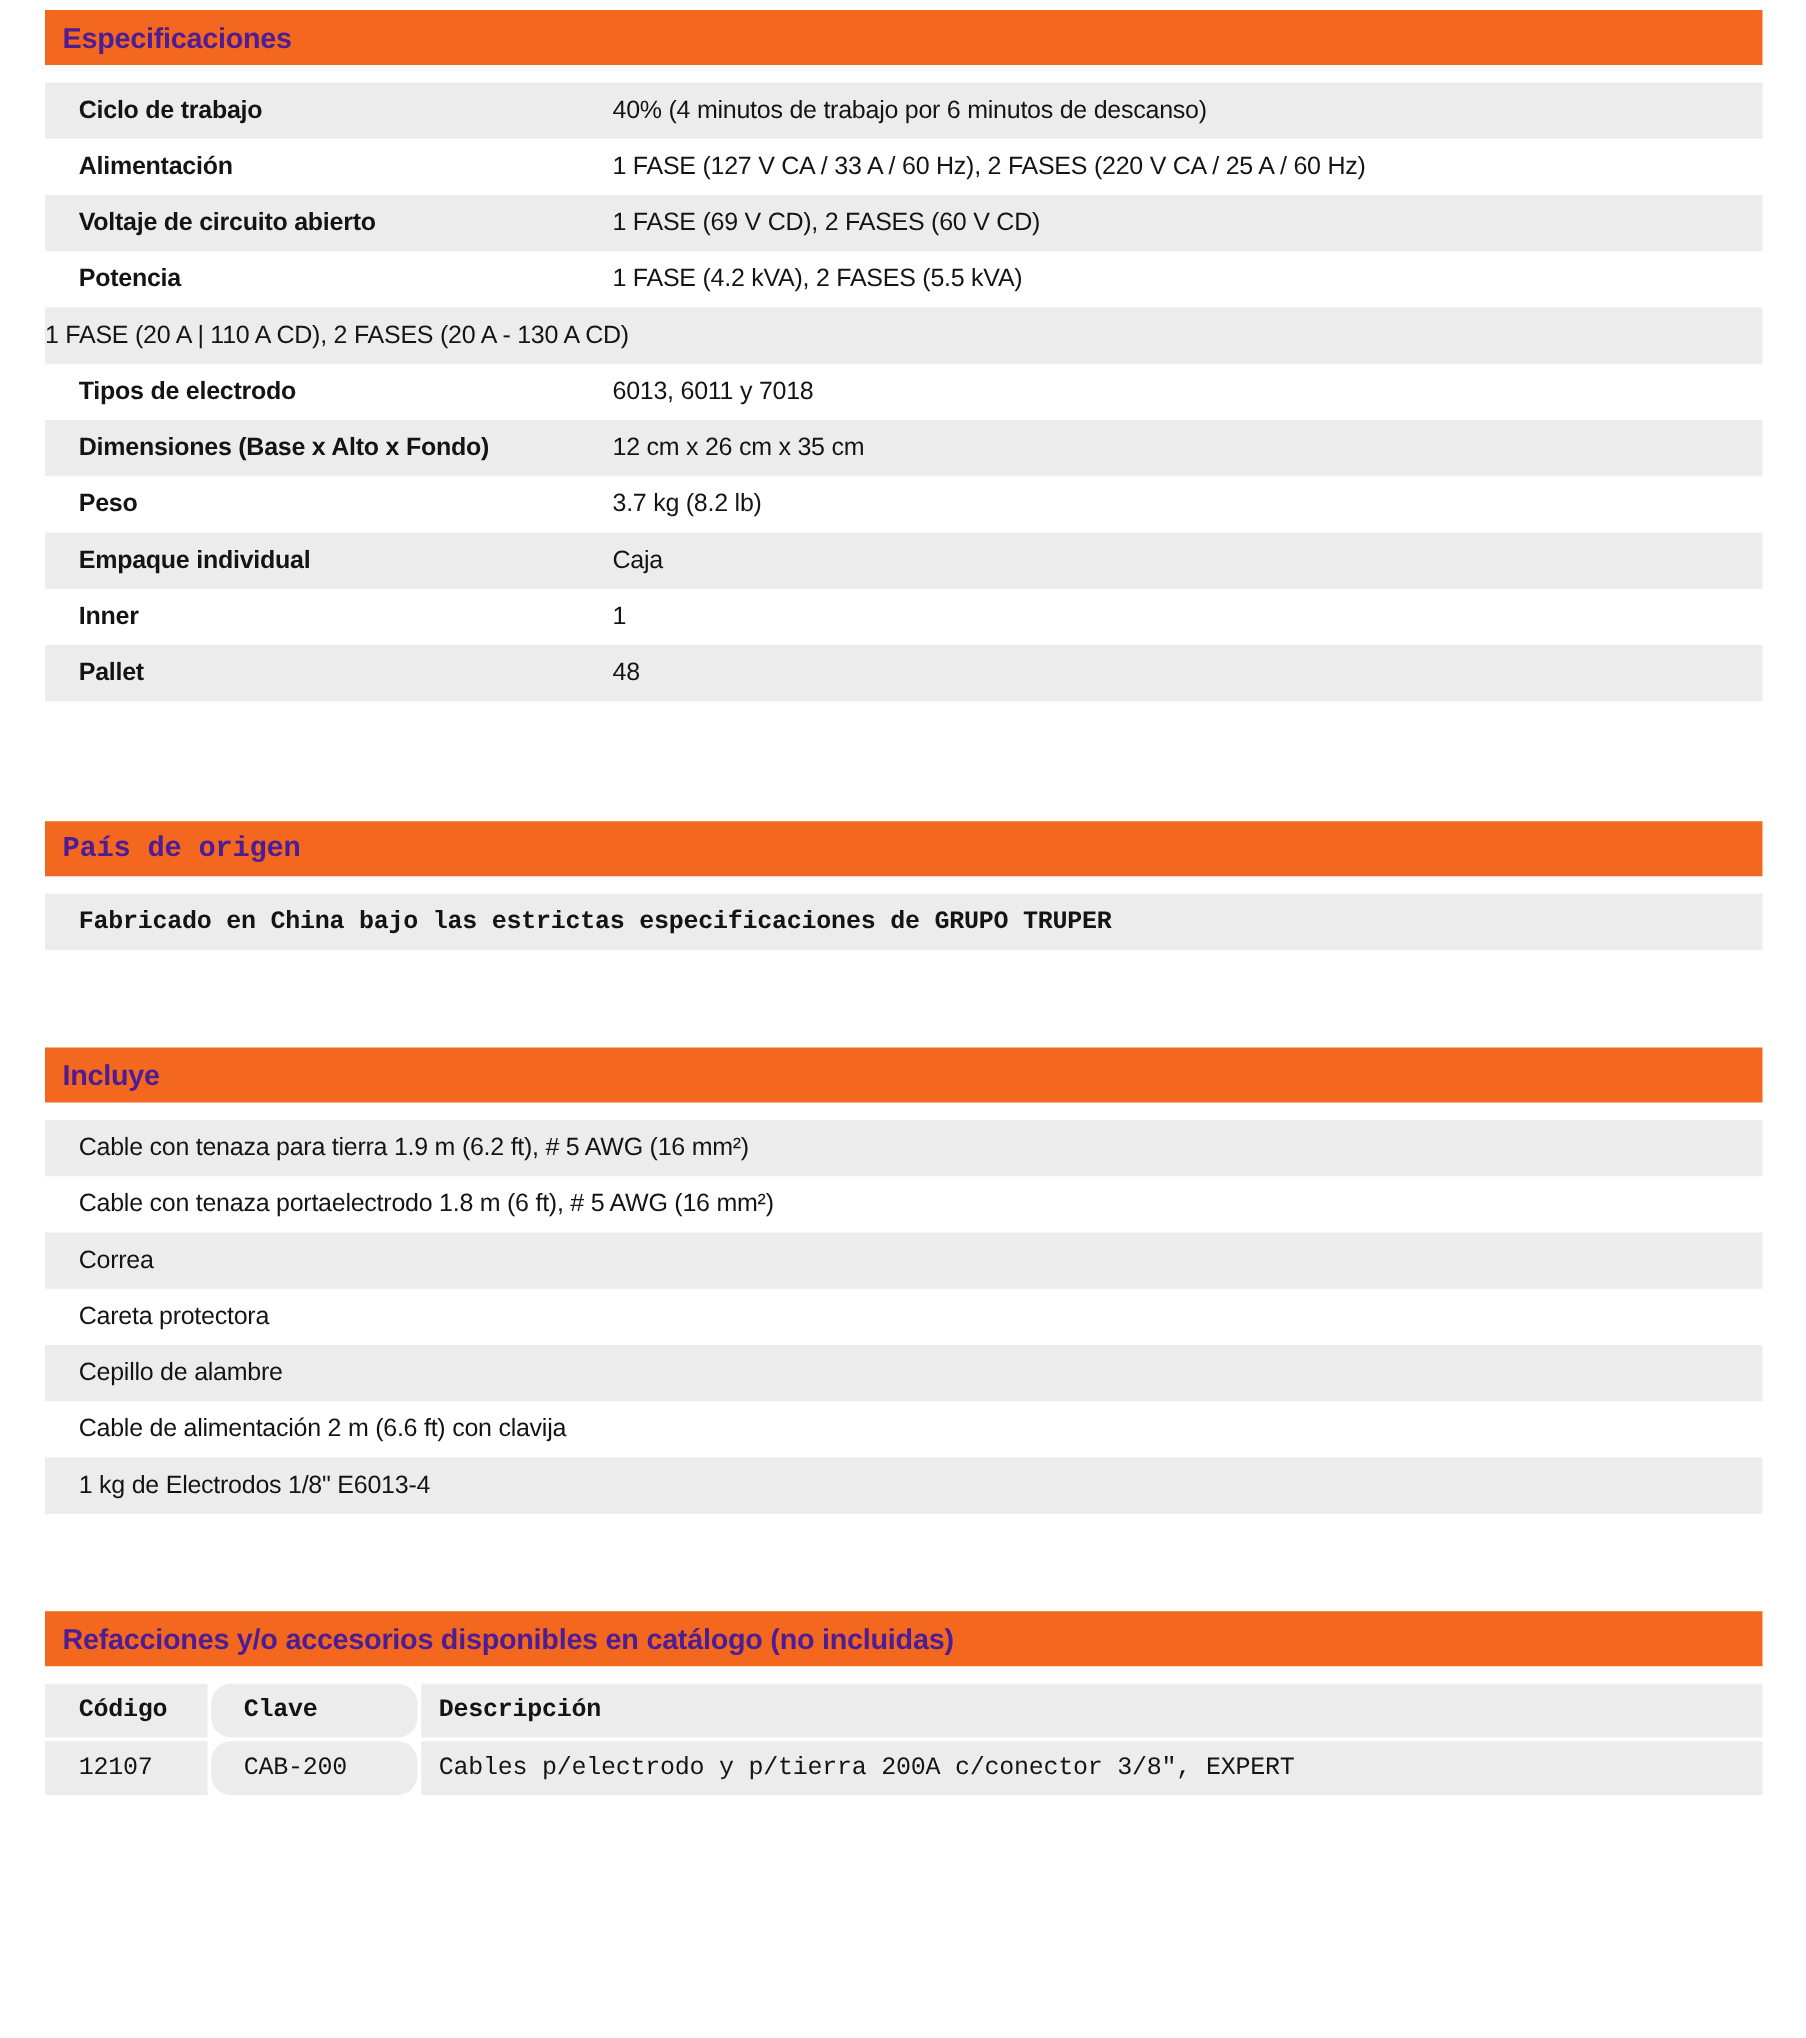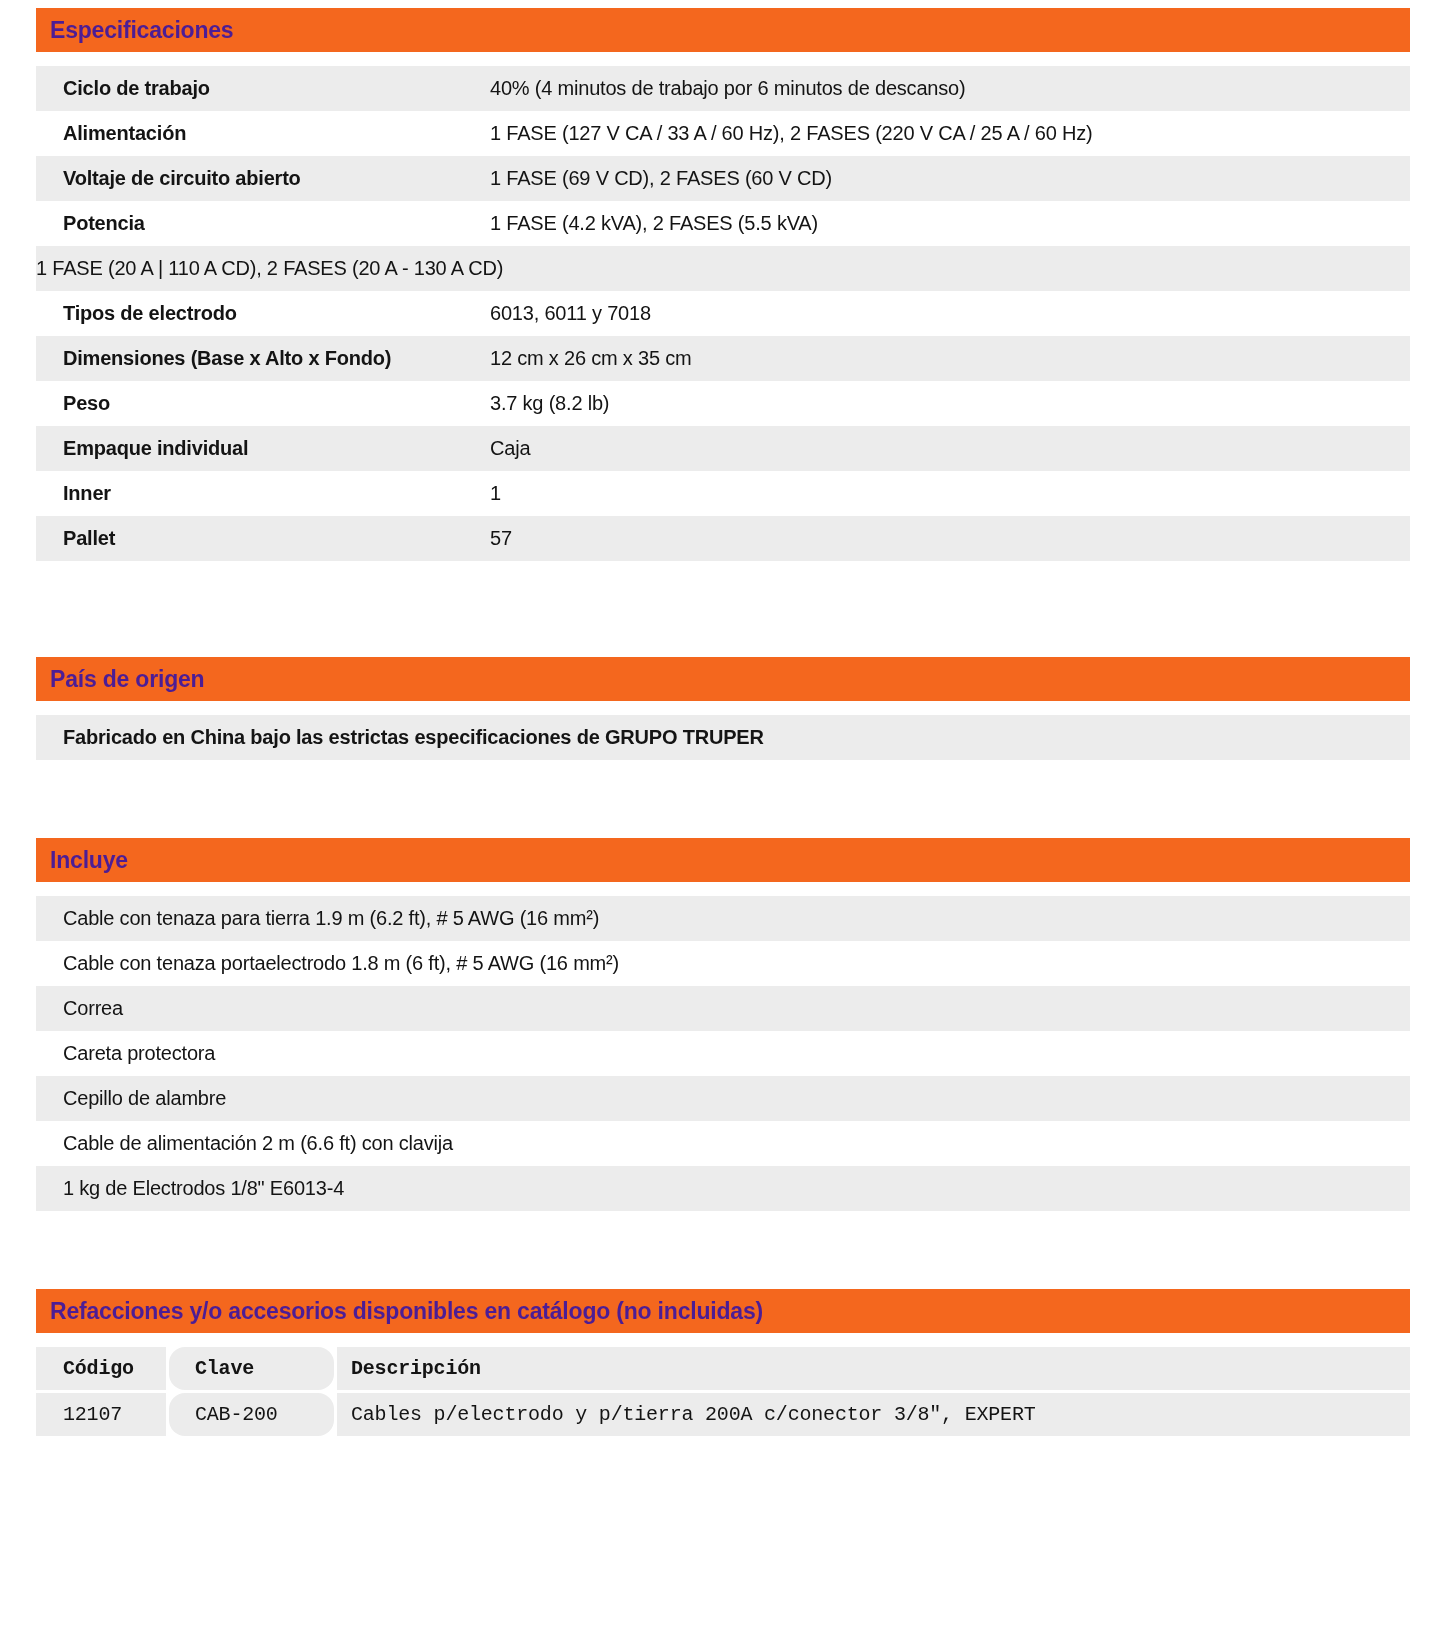--- a/index.html
+++ b/index.html
@@ -47,21 +47,21 @@
     box-sizing: border-box;
     font-weight: 700;
   }
   .spec-value { flex: 1; padding-right: 22px; }
   .origin-row {
     background: var(--row-gray, #ECECEC);
     font-weight: 700;
     padding-left: 27px;
   }
   .include-row { padding-left: 27px; }
-  .sec-pais { margin-top: 96px; }
+  .sec-pais { margin-top: 96px; font-family: Liberation Mono, monospace; }
   .sec-incluye { margin-top: 78px; }
   .sec-refacciones { margin-top: 78px; }
   .ref-table {
     display: grid;
     grid-template-columns: 130px 165px 1fr;
     column-gap: 3px;
     row-gap: 3px;
     background: #ffffff;
     font-family: Liberation Mono, monospace;
   }
@@ -123,21 +123,21 @@
       <div class="row">
         <div class="spec-label">Empaque individual</div>
         <div class="spec-value">Caja</div>
       </div>
       <div class="row">
         <div class="spec-label">Inner</div>
         <div class="spec-value">1</div>
       </div>
       <div class="row">
         <div class="spec-label">Pallet</div>
-        <div class="spec-value">57</div>
+        <div class="spec-value">48</div>
       </div>
     </div>
   </section>
 
   <section class="sec-pais">
     <header class="bar">
       <span>País de origen</span>
     </header>
     <div class="row origin-row">Fabricado en China bajo las estrictas especificaciones de GRUPO TRUPER</div>
   </section>

